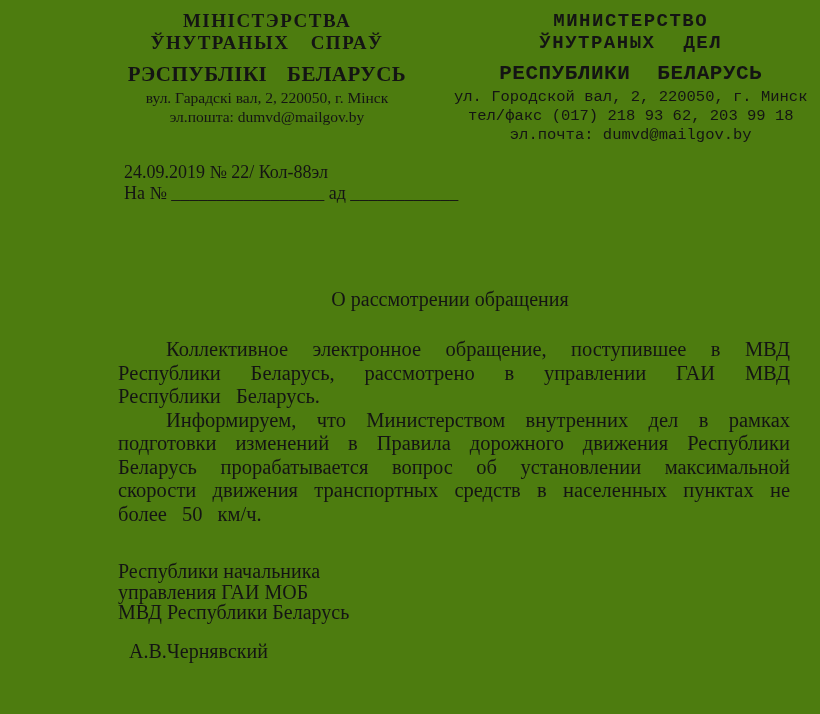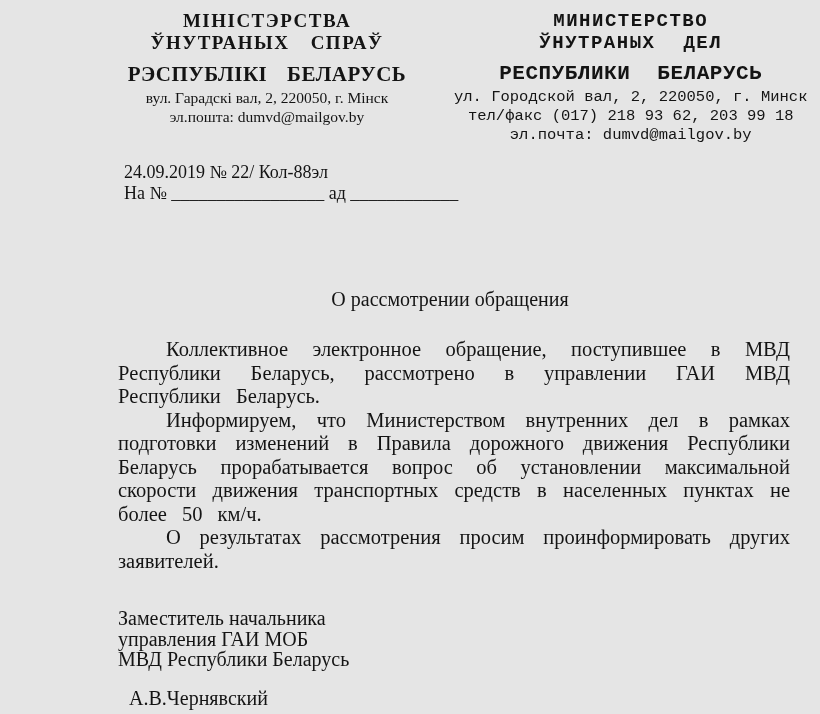--- a/index.html
+++ b/index.html
@@ -1,21 +1,21 @@
 <!DOCTYPE html>
 <html><head>
 <meta charset="utf-8">
 <style>
   * { margin: 0; padding: 0; box-sizing: border-box; }
   html, body { background: #ffffff; }
   .page {
     position: relative;
     width: 820px;
     height: 714px;
-    background: #e5e5e5;
+    background: #4d7c0f;
     color: #141414;
     font-family: "Liberation Serif", "DejaVu Serif", serif;
     overflow: hidden;
   }
   
   .letterhead {
     display: flex;
     padding: 10px 28px 0 116px;
     gap: 36px;
   }
@@ -114,23 +114,22 @@
       <span>ад</span>
       <span class="blank">____________</span>
     </div>
   </div>
 
   <div class="subject">О рассмотрении обращения</div>
 
   <div class="body-text">
     <p>Коллективное электронное обращение, поступившее в МВД Республики Беларусь, рассмотрено в управлении ГАИ МВД Республики Беларусь.</p>
     <p>Информируем, что Министерством внутренних дел в рамках подготовки изменений в Правила дорожного движения Республики Беларусь прорабатывается вопрос об установлении максимальной скорости движения транспортных средств в населенных пунктах не более 50 км/ч.</p>
-    <p>О результатах рассмотрения просим проинформировать других заявителей.</p>
   </div>
 
   <div class="sig-block">
-    <div>Заместитель начальника</div>
+    <div>Республики начальника</div>
     <div>управления ГАИ МОБ</div>
     <div>МВД Республики Беларусь</div>
   </div>
   <div class="sig-name">А.В.Чернявский</div>
 
 </div>
 
 </body></html>

